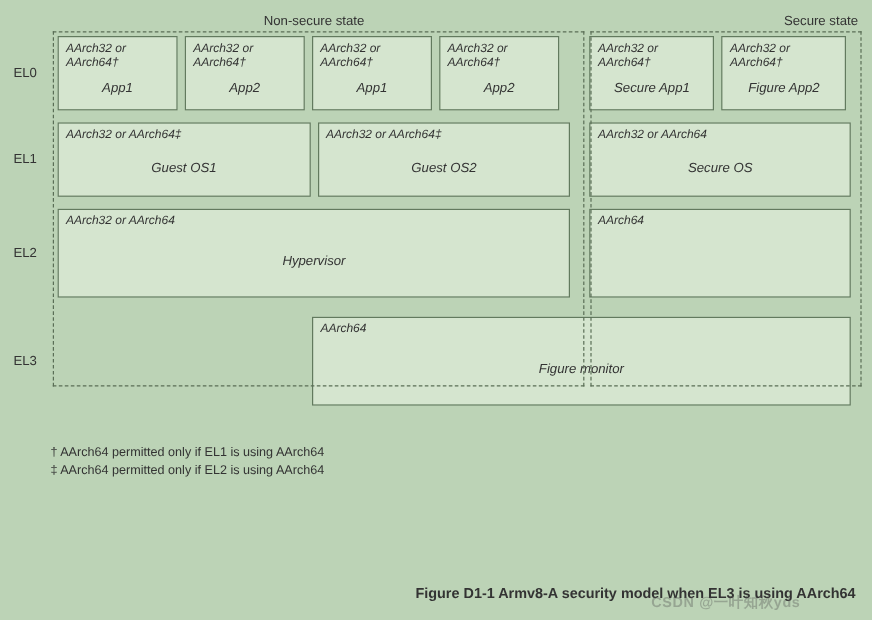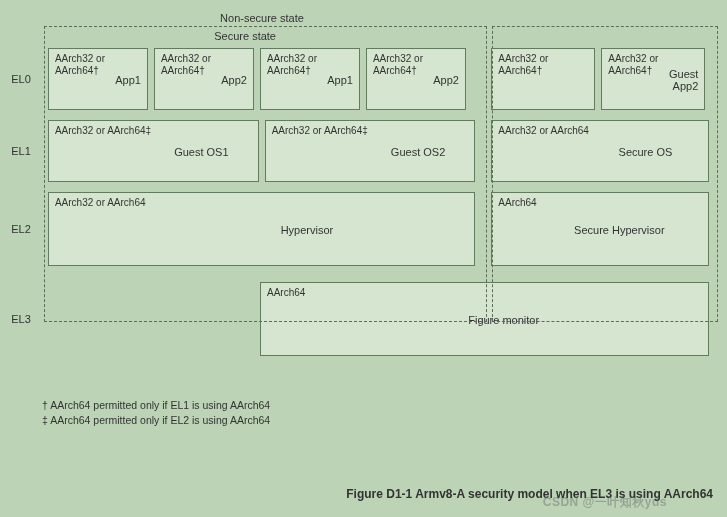--- a/index.html
+++ b/index.html
@@ -8,32 +8,32 @@
     height: 517px;
     background: #bcd3b6;
     font-family: Arial, sans-serif;
     font-size: 11px;
     color: #333;
     position: relative;
     padding: 8px 12px 8px 0;
     overflow: hidden;
   }
   .diagram { display: flex; flex-direction: column; gap: 4px; }
-  .state-headers { display: flex; margin-left: 42px; flex-direction: column; }
+  .state-headers { display: flex; margin-left: 42px; }
   .state-headers .ns { width: 440px; text-align: center; padding: 4px 0 2px; }
   .state-headers .s  { width: 230px; text-align: right; padding: 4px 0 2px; margin-left: 4px; }
   .row { display: flex; align-items: stretch; margin-bottom: 6px; }
   .rowlabel { width: 42px; display: flex; align-items: center; justify-content: center; font-size: 11px; color: #333; }
   .ns-col { width: 440px; display: flex; gap: 6px; padding: 0 6px; }
   .s-col  { width: 230px; display: flex; gap: 6px; padding: 0 6px; margin-left: 4px; }
   .box {
     background: #d5e5cf;
     border: 1px solid #627a5e;
     padding: 4px 6px 6px;
-    display: flex; flex-direction: row;
+    display: flex; flex-direction: column; font-style: italic;
   }
   .box .arch { font-size: 10px; line-height: 1.2; }
   .box .label { text-align: right; flex: 1; display: flex; align-items: center; justify-content: center; font-size: 11px; padding-top: 4px; }
   .el0box { width: 100px; height: 62px; }
   .el1box { flex:1; height: 62px; }
   .el2box { flex:1; height: 74px; }
   .el3box { height: 74px; flex:1; }
   .dash-ns {
     position:absolute;
     left: 44px; top: 26px;
@@ -41,21 +41,21 @@
     border: 1px dashed #5a6e56;
     pointer-events:none;
   }
   .dash-s {
     position:absolute;
     left: 492px; top: 26px;
     width: 226px; height: 296px;
     border: 1px dashed #5a6e56;
     pointer-events:none;
   }
-  .notes { margin: 32px 0 0 42px; font-size: 10.5px; line-height: 1.4; }
+  .notes { margin: 22px 0 0 42px; font-size: 10.5px; line-height: 1.4; }
   .caption { position:absolute; bottom: 16px; right: 14px; font-size: 12px; font-weight: bold; }
   .watermark { position:absolute; bottom: 6px; right: 60px; font-size: 12px; color: rgba(80,80,80,0.35); font-weight: bold; letter-spacing: 0.5px; pointer-events:none; }
 </style>
 </head>
 <body>
 
 <div class="diagram">
 
   <div class="state-headers">
     <div class="ns">Non-secure state</div>
@@ -78,24 +78,25 @@
         <div class="label">App1</div>
       </div>
       <div class="box el0box">
         <div class="arch">AArch32 or AArch64†</div>
         <div class="label">App2</div>
       </div>
     </div>
     <div class="s-col">
       <div class="box el0box" style="width:104px">
         <div class="arch">AArch32 or AArch64†</div>
+        <div class="label">Secure App1</div>
       </div>
       <div class="box el0box" style="width:104px">
         <div class="arch">AArch32 or AArch64†</div>
-        <div class="label">Guest App2</div>
+        <div class="label">Figure App2</div>
       </div>
     </div>
   </div>
 
   <div class="row">
     <div class="rowlabel">EL1</div>
     <div class="ns-col">
       <div class="box el1box">
         <div class="arch">AArch32 or AArch64‡</div>
         <div class="label">Guest OS1</div>
@@ -117,21 +118,20 @@
     <div class="rowlabel">EL2</div>
     <div class="ns-col">
       <div class="box el2box">
         <div class="arch">AArch32 or AArch64</div>
         <div class="label">Hypervisor</div>
       </div>
     </div>
     <div class="s-col">
       <div class="box el2box">
         <div class="arch">AArch64</div>
-        <div class="label">Secure Hypervisor</div>
       </div>
     </div>
   </div>
 
   <div class="row" style="margin-top:6px">
     <div class="rowlabel">EL3</div>
     <div style="flex:1; display:flex; padding:0 6px 0 0">
       <div style="width:218px"></div>
       <div class="box el3box" style="flex:1">
         <div class="arch">AArch64</div>

